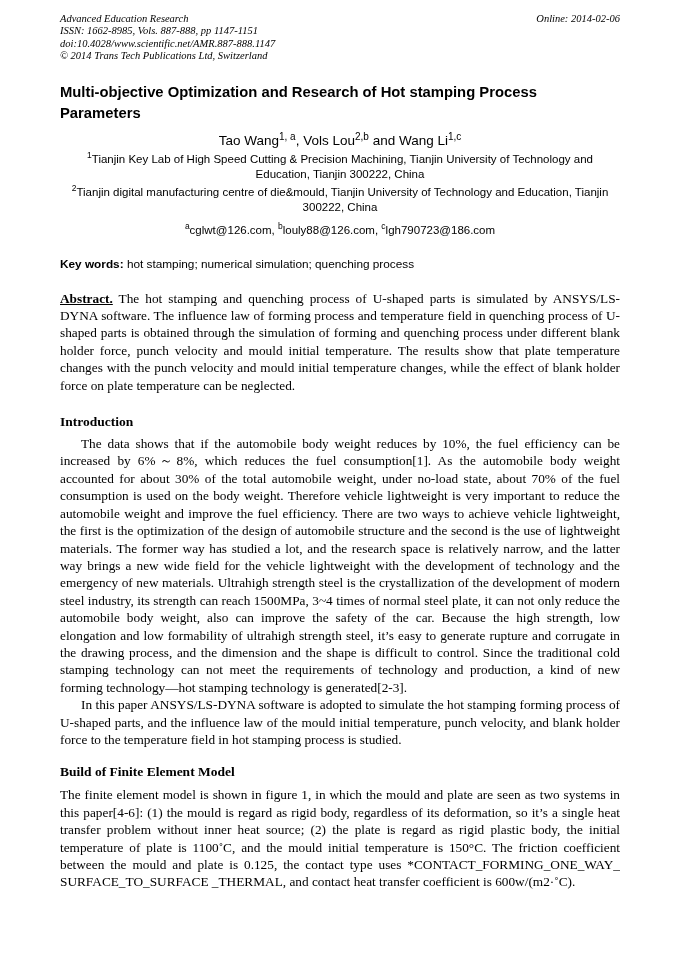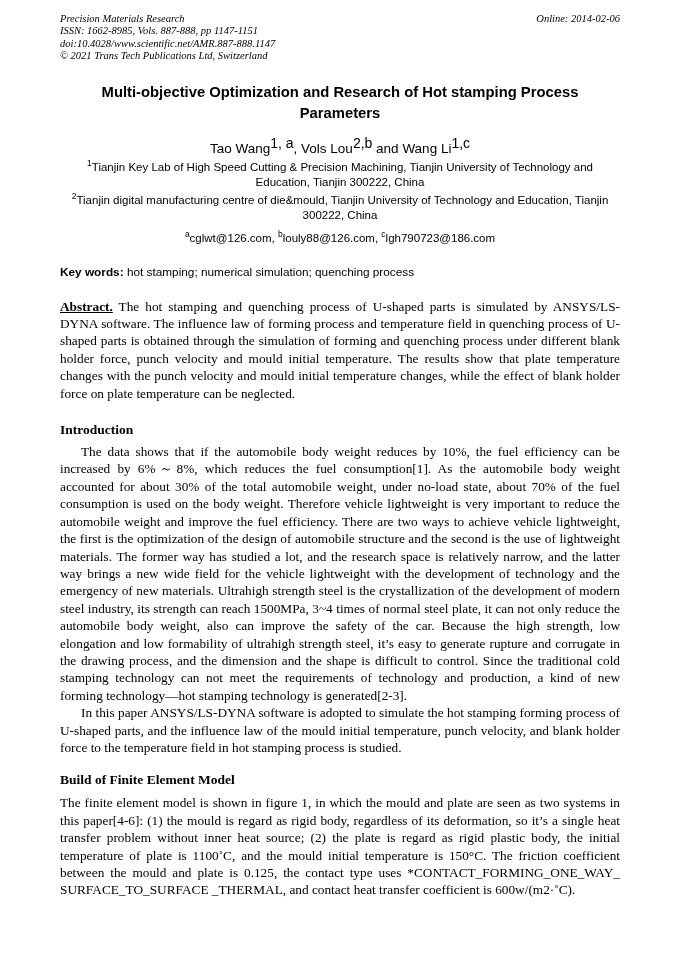--- a/index.html
+++ b/index.html
@@ -19,30 +19,30 @@
     display: flex;
     justify-content: space-between;
     align-items: flex-start;
     font: italic 10.5px/12.4px "Liberation Serif", serif;
   }
   .jheader .left div { white-space: nowrap; }
   .jheader .right { white-space: nowrap; }
   
   .title {
     font: bold 14.8px/21px "Liberation Sans", sans-serif;
-    text-align: center;
-    margin: 19px auto 16px;
+    text-align: left;
+    margin: 19px auto 8px;
     max-width: 566px;
   }
   .authors {
     font: 13.5px/17px "Liberation Sans", sans-serif;
     text-align: center;
     margin: 8px 0 0;
   }
-  .authors sup { font-size: 14px; line-height: 0; }
+  .authors sup { font-size: 10px; line-height: 0; }
   .affil {
     font: 11.5px/15px "Liberation Sans", sans-serif;
     text-align: center;
     margin: 3px auto 0;
     max-width: 566px;
   }
   .affil sup, .emails sup { font-size: 8.5px; line-height: 0; }
   .emails {
     font: 11.5px/15px "Liberation Sans", sans-serif;
     text-align: center;
@@ -69,24 +69,24 @@
   .section-heading.fem { margin: 15px 0 6px; }
   .indent { text-indent: 21px; }
 </style>
 </head>
 <body>
 
 <div class="page">
 
   <div class="jheader">
     <div class="left">
-      <div>Precision Materials Research</div>
+      <div>Advanced Education Research</div>
       <div>ISSN: 1662-8985, Vols. 887-888, pp 1147-1151</div>
       <div>doi:10.4028/www.scientific.net/AMR.887-888.1147</div>
-      <div>© 2021 Trans Tech Publications Ltd, Switzerland</div>
+      <div>© 2014 Trans Tech Publications Ltd, Switzerland</div>
     </div>
     <div class="right">Online: 2014-02-06</div>
   </div>
 
   <h1 class="title">Multi-objective Optimization and Research of Hot stamping Process Parameters</h1>
 
   <p class="authors"><span>Tao Wang</span><sup>1, a</sup><span>, </span><span>Vols Lou</span><sup>2,b</sup><span> and </span><span>Wang Li</span><sup>1,c</sup></p>
 
   <p class="affil"><sup>1</sup><span>Tianjin Key Lab of High Speed Cutting &amp; Precision Machining, Tianjin University of Technology and Education, Tianjin 300222, China</span></p>
 

